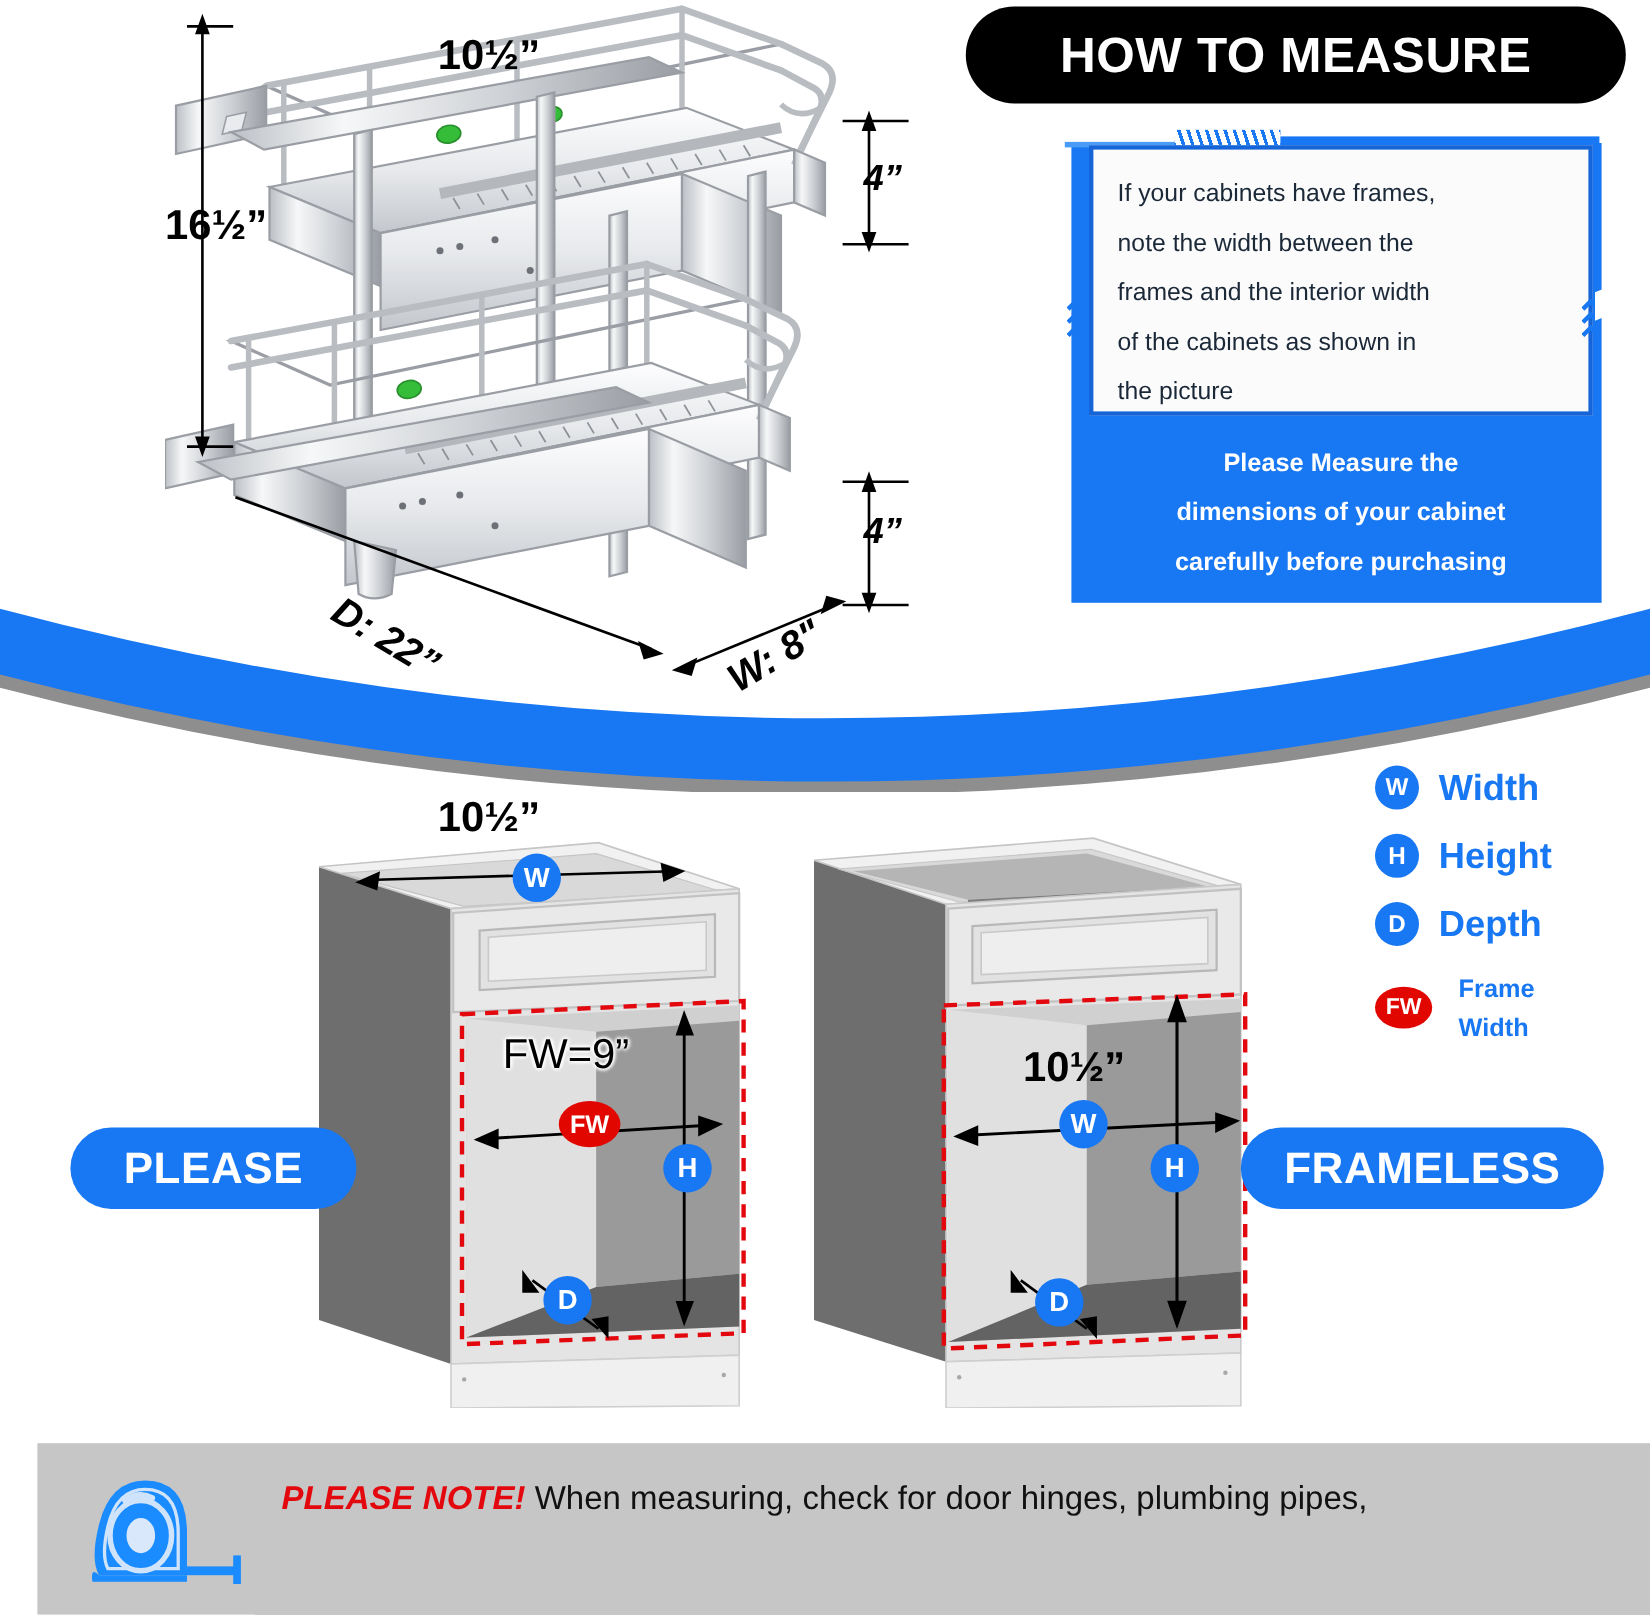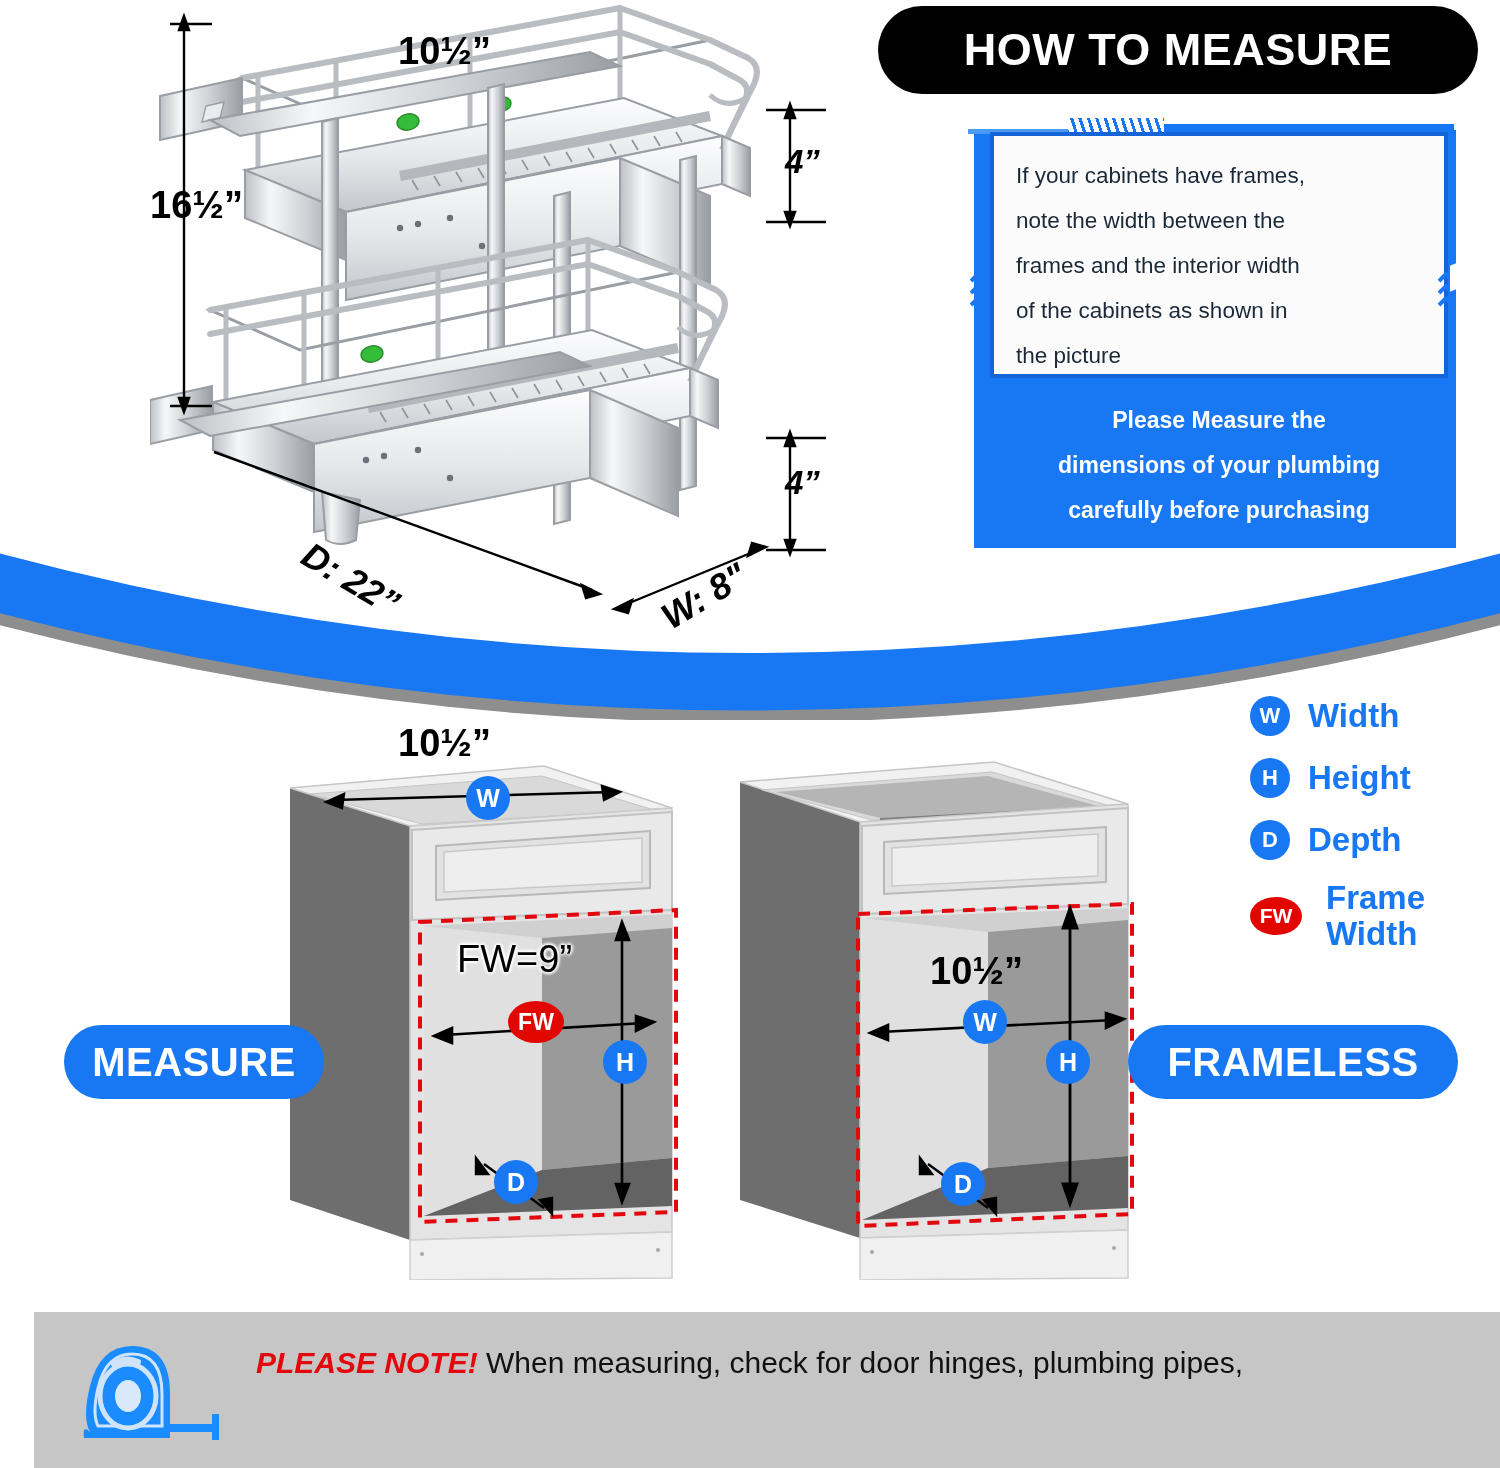--- a/index.html
+++ b/index.html
@@ -99,21 +99,21 @@
   }
   .badge.fw {
     width: 52px; height: 38px; border-radius: 50%;
     background: #E10600; font-size: 21px;
   }
   .legend-row .lt {
     margin-left: 18px; color: #1877F2; font-size: 33px; font-weight: bold;
     line-height: 36px;
   }
   .legend-row.fw-row { align-items: center; height: 72px; }
-  .legend-row.fw-row .lt { font-size: 33px; line-height: 36px; margin-left: 24px; }
+  .legend-row.fw-row .lt { font-size: 23px; line-height: 36px; margin-left: 24px; }
 
   
   .cab-pill {
     position: absolute; height: 74px; background: #1877F2;
     border-radius: 37px; display:flex; align-items:center; justify-content:center;
     color: #fff; font-size: 40px; font-weight: bold; letter-spacing: 0.5px;
   }
   .pill-framed { left: 64px; top: 1025px; width: 260px; }
   .pill-frameless { left: 1128px; top: 1025px; width: 330px; }
 
@@ -350,21 +350,21 @@
         <g fill="none" stroke="#1877F2" stroke-width="4">
           <polyline points="1,9 8,2 15,9"></polyline>
           <polyline points="1,21 8,14 15,21"></polyline>
           <polyline points="1,33 8,26 15,33"></polyline>
         </g>
       </svg>
       <div class="notch"></div>
 
       <div class="info-bottom-text">
         <span>Please Measure the</span><br>
-        <span>dimensions of your plumbing</span><br>
+        <span>dimensions of your cabinet</span><br>
         <span>carefully before purchasing</span>
       </div>
     </div>
   </div>
 
   <svg class="divider" viewBox="0 0 1500 200" preserveAspectRatio="none">
     <path d="M -20 40 Q 750 250 1520 40 L 1520 100 Q 750 305 -20 100 Z" fill="#8e8e8e"></path>
     <path d="M -20 28 Q 750 238 1520 28 L 1520 88 Q 750 293 -20 88 Z" fill="#1877F2"></path>
   </svg>
 
@@ -477,21 +477,21 @@
   <div class="ov-badge" style="left:466px; top:776px; width:44px; height:44px; font-size:25px;">W</div>
   <div class="ov-badge" style="left:508px; top:1001px; width:56px; height:42px; font-size:23px; background:#E10600; border-radius:50%;">FW</div>
   <div class="ov-badge" style="left:603px; top:1040px; width:44px; height:44px; font-size:25px;">H</div>
   <div class="ov-badge" style="left:494px; top:1160px; width:44px; height:44px; font-size:25px;">D</div>
 
   <div class="ov-badge" style="left:963px; top:1000px; width:44px; height:44px; font-size:25px;">W</div>
   <div class="ov-badge" style="left:1046px; top:1040px; width:44px; height:44px; font-size:25px;">H</div>
   <div class="ov-badge" style="left:941px; top:1162px; width:44px; height:44px; font-size:25px;">D</div>
 
   <div class="cab-pill pill-framed">
-    <span>MEASURE</span>
+    <span>PLEASE</span>
   </div>
   <div class="cab-pill pill-frameless">
     <span>FRAMELESS</span>
   </div>
 
   <div class="legend">
     <div class="legend-row">
       <div class="badge">W</div>
       <div class="lt">Width</div>
     </div>

